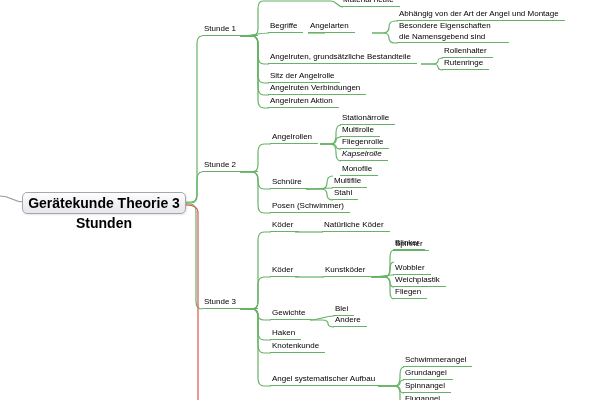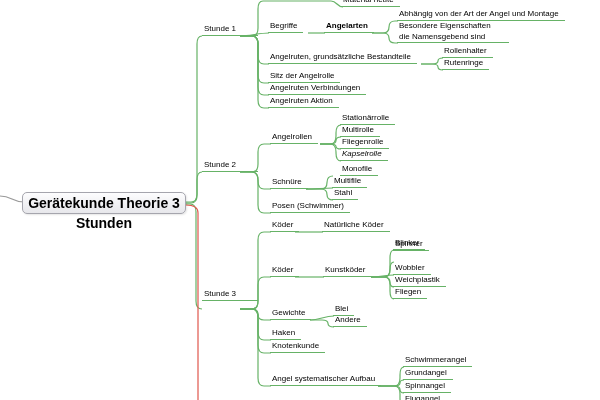--- a/index.html
+++ b/index.html
@@ -76,25 +76,25 @@
       <path d="M 378,386 L 394,386 Q 400,386 400,378 L 400,375 Q 400,367 404,367 L 404,367" fill="none" stroke="#66b266" stroke-width="1.2"></path>
       <path d="M 378,386 L 394,386 Q 400,386 400,383 L 400,383 Q 400,380 404,380 L 404,380" fill="none" stroke="#66b266" stroke-width="1.2"></path>
       <path d="M 378,386 L 394,386 Q 400,386 400,389.5 L 400,389.5 Q 400,393 404,393 L 404,393" fill="none" stroke="#66b266" stroke-width="1.2"></path>
       <path d="M 378,386 L 394,386 Q 400,386 400,394 L 400,398 Q 400,406 404,406 L 404,406" fill="none" stroke="#66b266" stroke-width="1.2"></path>
     </svg>
 
   <div class="root">Gerätekunde Theorie 3 Stunden</div>
 
   <div class="n" style="left:202px;top:23px;width:48px;">Stunde 1</div>
   <div class="n" style="left:202px;top:159px;width:48px;">Stunde 2</div>
-  <div class="n" style="left:202px;top:288px;width:48px;">Stunde 3</div>
+  <div class="n" style="left:202px;top:296px;width:48px;">Stunde 3</div>
 
   <div class="n" style="left:341px;top:-6px;">Material heute</div>
   <div class="n" style="left:268px;top:20px;">Begriffe</div>
-  <div class="n" style="left:324px;top:20px;font-weight:bold;">Angelarten</div>
+  <div class="n" style="left:308px;top:20px;">Angelarten</div>
   <div class="n n2" style="left:397px;top:20px;">Besondere Eigenschaften die Namensgebend sind</div>
   <div class="n" style="left:397px;top:8px;">Abhängig von der Art der Angel und Montage</div>
   <div class="n" style="left:268px;top:51px;">Angelruten, grundsätzliche Bestandteile</div>
   <div class="n" style="left:442px;top:45px;">Rollenhalter</div>
   <div class="n" style="left:442px;top:57px;">Rutenringe</div>
   <div class="n" style="left:268px;top:70px;">Sitz der Angelrolle</div>
   <div class="n" style="left:268px;top:82px;">Angelruten Verbindungen</div>
   <div class="n" style="left:268px;top:95px;">Angelruten Aktion</div>
 
   <div class="n" style="left:270px;top:131px;">Angelrollen</div>

